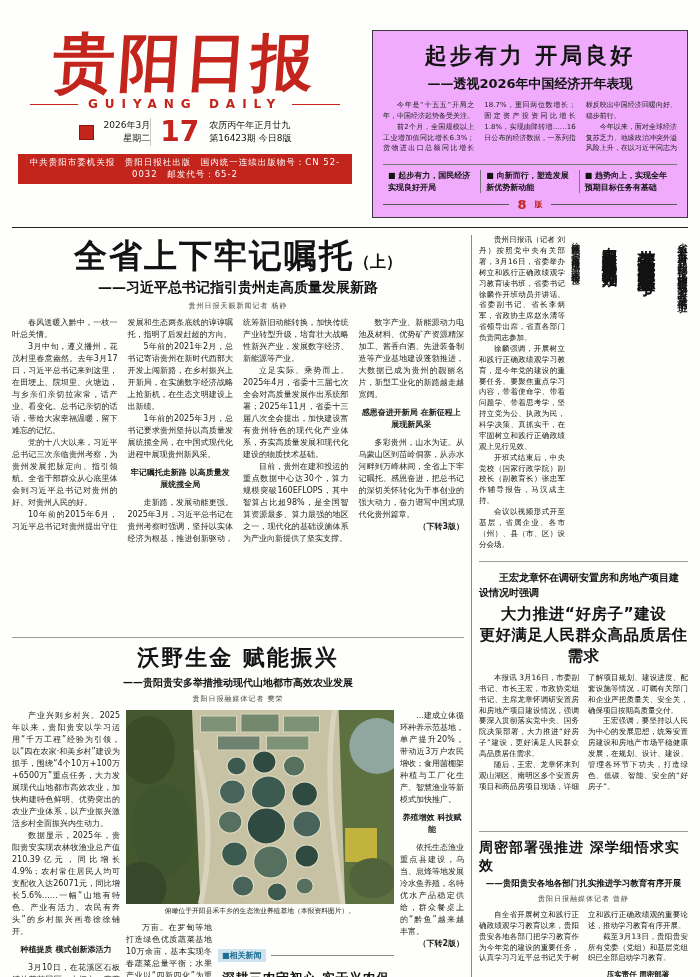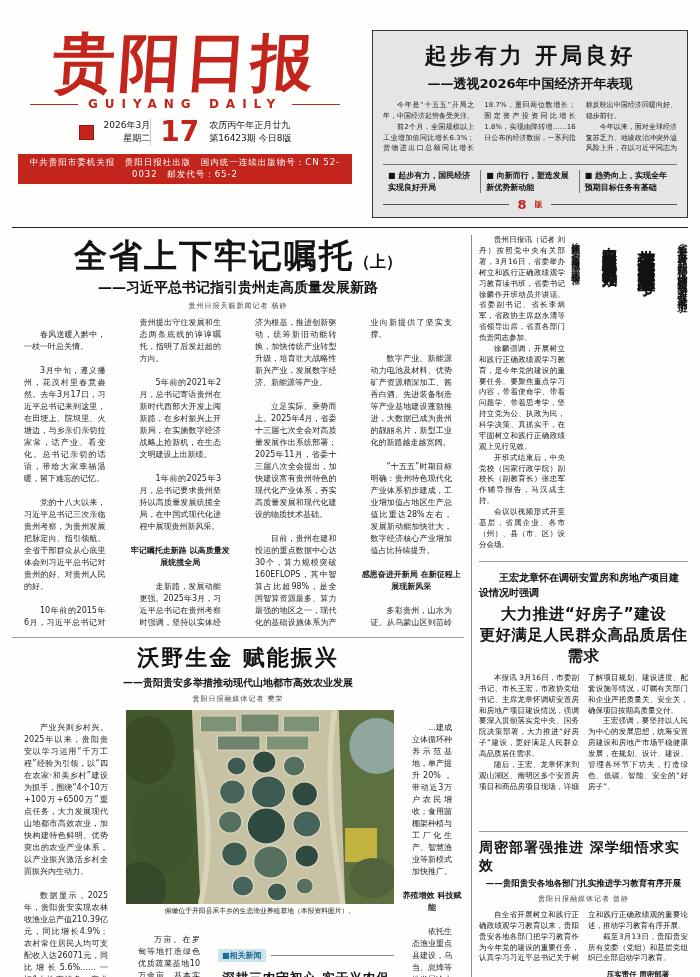--- a/index.html
+++ b/index.html
@@ -17,21 +17,21 @@
   .brand-en .txt{color:#c3251c;font-weight:bold;font-size:12px;letter-spacing:7px;}
   .dateline{display:flex;justify-content:center;align-items:center;gap:0;margin-top:7px;font-size:9px;line-height:1.5;}
   .dateline .seal{width:13px;height:13px;background:#c3251c;margin-right:10px;border:1px solid #8d150e;}
   .dl-left{text-align:right;}
   .day-num{color:#c3251c;font-size:28px;font-weight:bold;line-height:1;
            padding:0 9px;border-left:1px solid #c9c9c9;border-right:1px solid #fff;}
   .dl-right{text-align:left;}
   .org-bar{margin:8px 6px 0;background:#c3251c;color:#fff;font-size:8.5px;
            text-align:center;padding:3px 0;letter-spacing:1px;}
   
-  .top-box{width:316px;box-sizing:border-box;border:1px solid #3a3a3a;padding:10px 10px 6px;background:#e5e5e5;}
+  .top-box{width:316px;box-sizing:border-box;border:1px solid #3a3a3a;padding:10px 10px 6px;background:#f0abfc;}
   .tb-title{font-size:22px;font-weight:bold;text-align:center;letter-spacing:3px;}
   .tb-sub{font-size:13px;font-weight:bold;text-align:center;margin-top:4px;}
   .tb-body{margin-top:7px;column-count:3;column-gap:10px;font-size:7px;line-height:1.55;
            text-align:justify;height:58px;overflow:hidden;color:#222;}
   .tb-body p{margin:0;text-indent:2em;}
   .tb-bullets{display:flex;border-top:1px solid #777;margin-top:6px;padding-top:5px;}
   .tb-bullets div{flex:1;font-size:8px;font-weight:bold;line-height:1.45;padding:0 5px;}
   .tb-bullets div + div{border-left:1px solid #777;}
   .tb-page{display:flex;align-items:center;gap:8px;margin-top:5px;}
   .tb-page .ln{flex:1;height:1px;background:#555;}
@@ -42,21 +42,21 @@
   .left-region{width:452px;min-width:0;}
   .sidebar{flex:1;min-width:0;margin-left:7px;padding-left:7px;border-left:1px solid #8a8a8a;
            display:flex;flex-direction:column;}
   
   .main-h1{text-align:center;font-size:33px;font-weight:bold;letter-spacing:2px;margin:2px 0 0;line-height:1.15;}
   .main-h1 .note{font-size:16px;letter-spacing:0;}
   .main-sub{text-align:center;font-size:14px;font-weight:bold;margin-top:4px;}
   .byline{text-align:center;font-size:7px;color:#444;margin:4px 0 6px;letter-spacing:1px;}
   .art-cols{column-count:4;column-gap:10px;font-size:8px;line-height:1.5;text-align:justify;
             height:312px;overflow:hidden;color:#1c1c1c;}
-  .art-cols p,.tinytext p{margin:12px;text-indent:2em;}
+  .art-cols p,.tinytext p{margin:0;text-indent:2em;}
   p.subhead{font-weight:bold;text-align:center;text-indent:0 !important;margin:6px 0 !important;}
   p.turn{text-align:right;text-indent:0 !important;font-weight:bold;}
   .rule{border:none;border-top:1px solid #9a9a9a;margin:8px 0 5px;}
   
   .agri-h2{text-align:center;font-size:22px;font-weight:bold;letter-spacing:2px;margin:2px 0 0;}
   .agri-sub{text-align:center;font-size:10px;font-weight:bold;margin-top:3px;}
   .agri-grid{display:grid;grid-template-columns:108px 86px 176px 64px;grid-template-rows:206px 92px;
              gap:6px;margin-top:4px;}
   .tinytext{font-size:8px;line-height:1.5;text-align:justify;overflow:hidden;color:#1c1c1c;}
   .cell-col1{grid-column:1;grid-row:1/3;}
@@ -156,21 +156,20 @@
           <p>3月中旬，遵义播州，花茂村里春意盎然。去年3月17日，习近平总书记来到这里，在田埂上、院坝里、火塘边，与乡亲们亲切拉家常，话产业、看变化。总书记亲切的话语，带给大家幸福温暖，留下难忘的记忆。</p>
           <p>党的十八大以来，习近平总书记三次亲临贵州考察，为贵州发展把脉定向、指引领航。全省干部群众从心底里体会到习近平总书记对贵州的好、对贵州人民的好。</p>
           <p>10年前的2015年6月，习近平总书记对贵州提出守住发展和生态两条底线的谆谆嘱托，指明了后发赶超的方向。</p>
           <p>5年前的2021年2月，总书记寄语贵州在新时代西部大开发上闯新路，在乡村振兴上开新局，在实施数字经济战略上抢新机，在生态文明建设上出新绩。</p>
           <p>1年前的2025年3月，总书记要求贵州坚持以高质量发展统揽全局，在中国式现代化进程中展现贵州新风采。</p>
           <p class="subhead">牢记嘱托走新路 以高质量发展统揽全局</p>
           <p>走新路，发展动能更强。2025年3月，习近平总书记在贵州考察时强调，坚持以实体经济为根基，推进创新驱动，统筹新旧动能转换，加快传统产业转型升级，培育壮大战略性新兴产业，发展数字经济、新能源等产业。</p>
           <p>立足实际、乘势而上。2025年4月，省委十三届七次全会对高质量发展作出系统部署；2025年11月，省委十三届八次全会提出，加快建设富有贵州特色的现代化产业体系，夯实高质量发展和现代化建设的物质技术基础。</p>
           <p>目前，贵州在建和投运的重点数据中心达30个，算力规模突破160EFLOPS，其中智算占比超98%，是全国智算资源最多、算力最强的地区之一，现代化的基础设施体系为产业向新提供了坚实支撑。</p>
           <p>数字产业、新能源动力电池及材料、优势矿产资源精深加工、酱香白酒、先进装备制造等产业基地建设蓬勃推进，大数据已成为贵州的靓丽名片，新型工业化的新路越走越宽阔。</p>
-          <p>“十五五”时期目标明确：贵州特色现代化产业体系初步建成，工业增加值占地区生产总值比重达28%左右，发展新动能加快壮大，数字经济核心产业增加值占比持续提升。</p>
           <p class="subhead">感恩奋进开新局 在新征程上展现新风采</p>
           <p>多彩贵州，山水为证。从乌蒙山区到苗岭侗寨，从赤水河畔到万峰林间，全省上下牢记嘱托、感恩奋进，把总书记的深切关怀转化为干事创业的强大动力，奋力谱写中国式现代化贵州篇章。</p>
           <p class="turn">（下转3版）</p>
         </div>
 
       <hr class="rule">
 
       <h2 class="agri-h2">沃野生金 赋能振兴</h2>
       <div class="agri-sub">——贵阳贵安多举措推动现代山地都市高效农业发展</div>
       <div class="byline">贵阳日报融媒体记者 樊荣</div>

